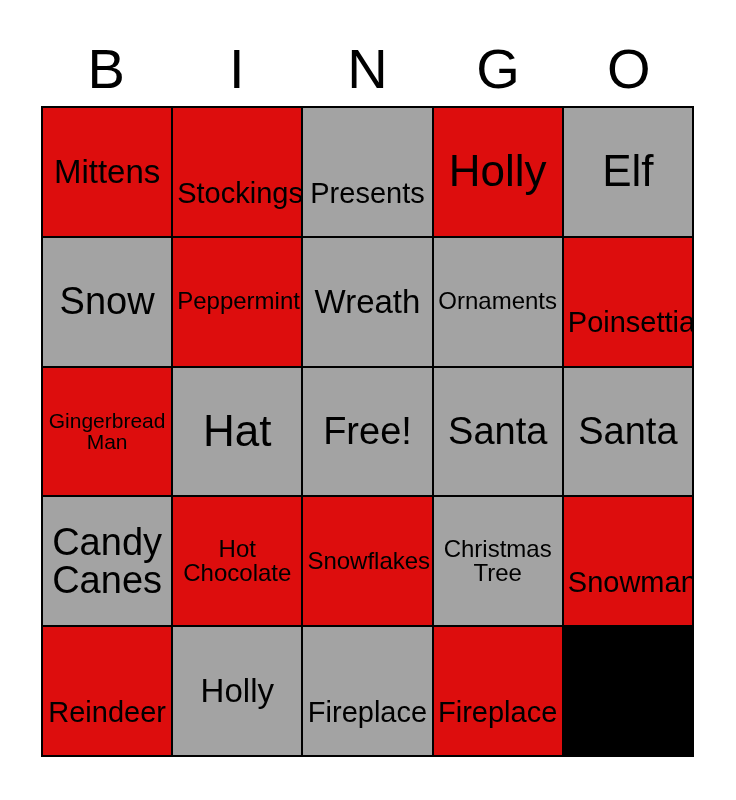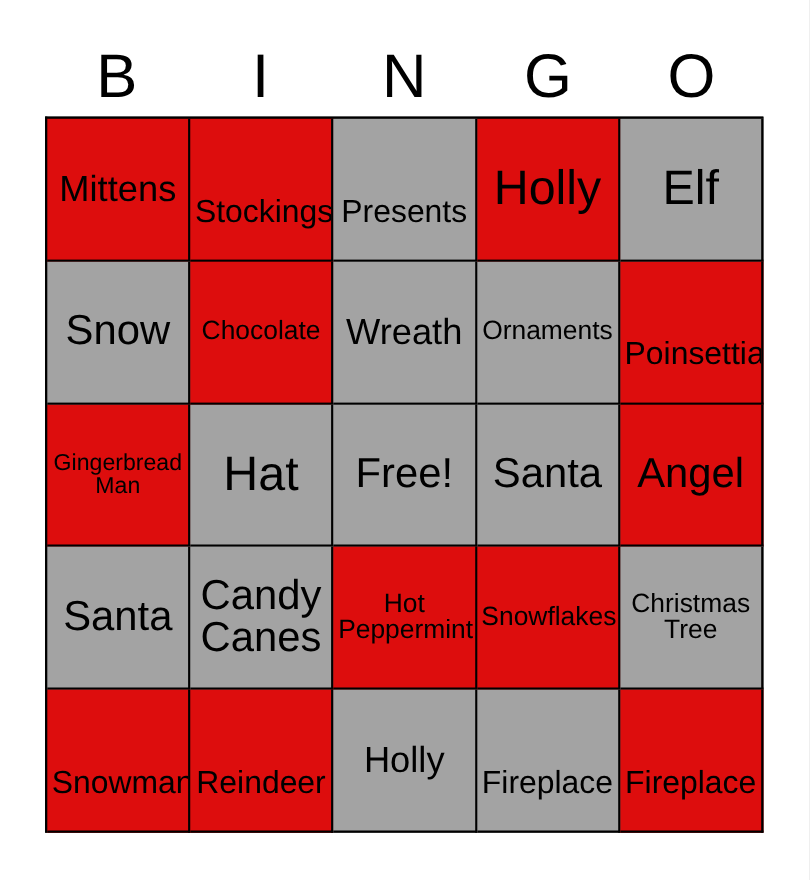--- a/index.html
+++ b/index.html
@@ -117,21 +117,21 @@
       <div class="bingo-cell red">
         <span class="cell-label fs-xxl">Holly</span>
       </div>
       <div class="bingo-cell green">
         <span class="cell-label fs-xxl">Elf</span>
       </div>
       <div class="bingo-cell green">
         <span class="cell-label fs-xl">Snow</span>
       </div>
       <div class="bingo-cell red">
-        <span class="cell-label fs-s">Chocolate</span>
+        <span class="cell-label fs-s">Peppermint</span>
       </div>
       <div class="bingo-cell green">
         <span class="cell-label fs-l">Wreath</span>
       </div>
       <div class="bingo-cell green">
         <span class="cell-label fs-s">Ornaments</span>
       </div>
       <div class="bingo-cell red">
         <span class="cell-label fs-m">Poinsettia</span>
       </div>
@@ -141,33 +141,30 @@
       </div>
       <div class="bingo-cell green">
         <span class="cell-label fs-xxl">Hat</span>
       </div>
       <div class="bingo-cell green">
         <span class="cell-label fs-xl">Free!</span>
       </div>
       <div class="bingo-cell green">
         <span class="cell-label fs-xl">Santa</span>
       </div>
-      <div class="bingo-cell red">
-        <span class="cell-label fs-xl">Angel</span>
-      </div>
       <div class="bingo-cell green">
         <span class="cell-label fs-xl">Santa</span>
       </div>
       <div class="bingo-cell green">
         <span class="cell-label fs-xl">Candy
 Canes</span>
       </div>
       <div class="bingo-cell red">
         <span class="cell-label fs-s">Hot
-Peppermint</span>
+Chocolate</span>
       </div>
       <div class="bingo-cell red">
         <span class="cell-label fs-s">Snowflakes</span>
       </div>
       <div class="bingo-cell green">
         <span class="cell-label fs-s">Christmas
 Tree</span>
       </div>
       <div class="bingo-cell red">
         <span class="cell-label fs-m">Snowman</span>

